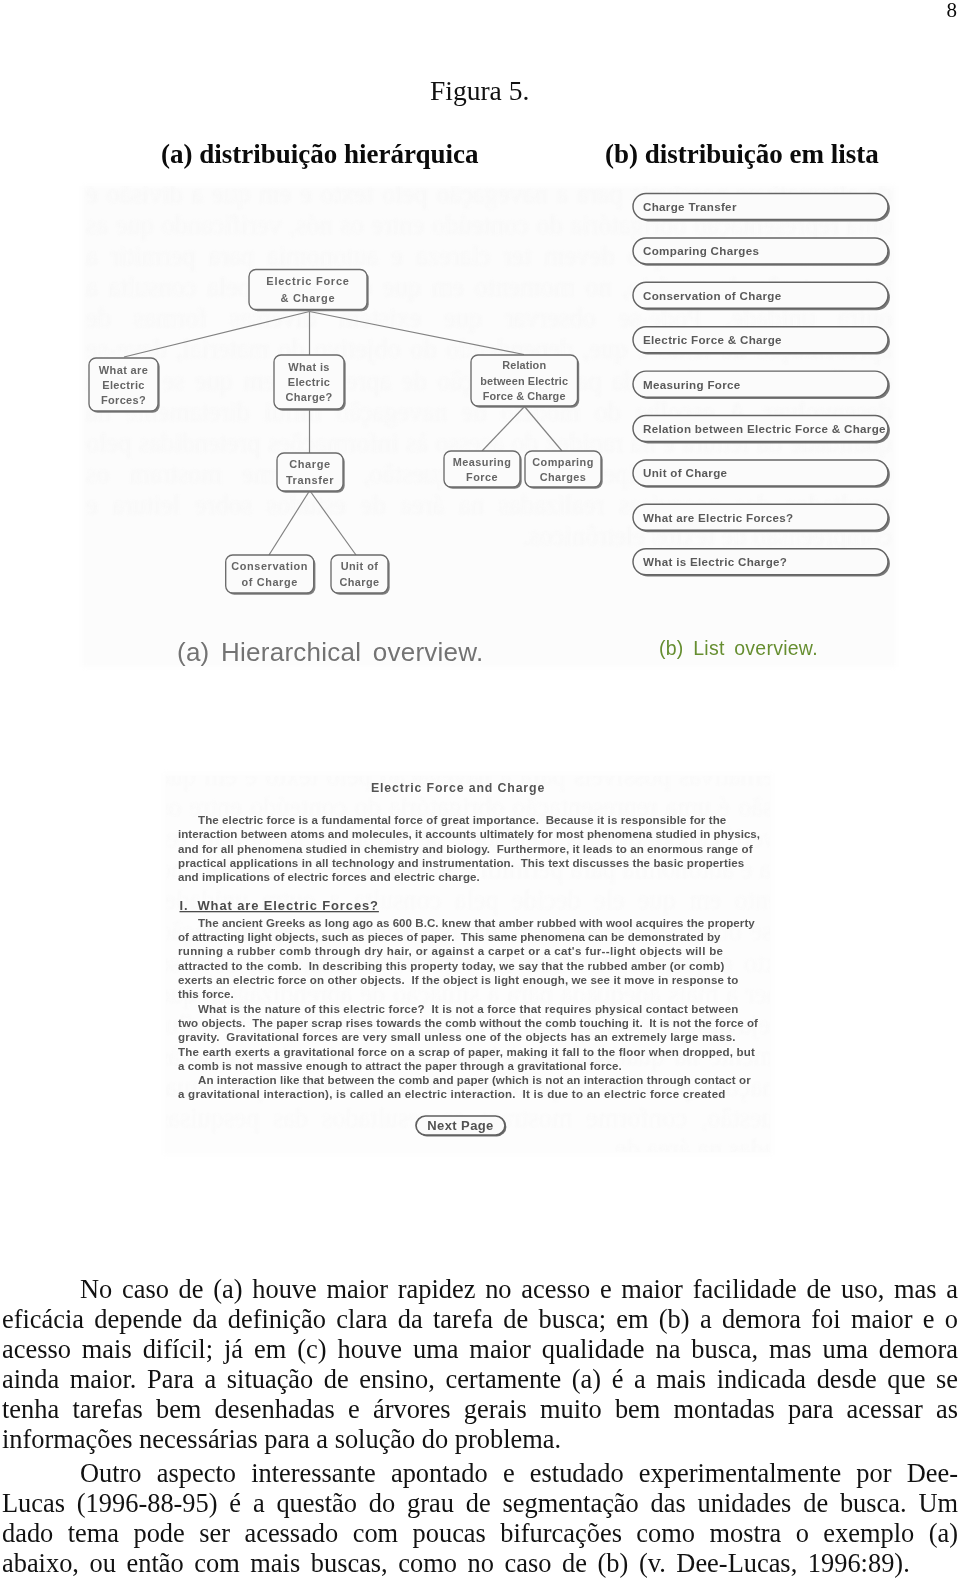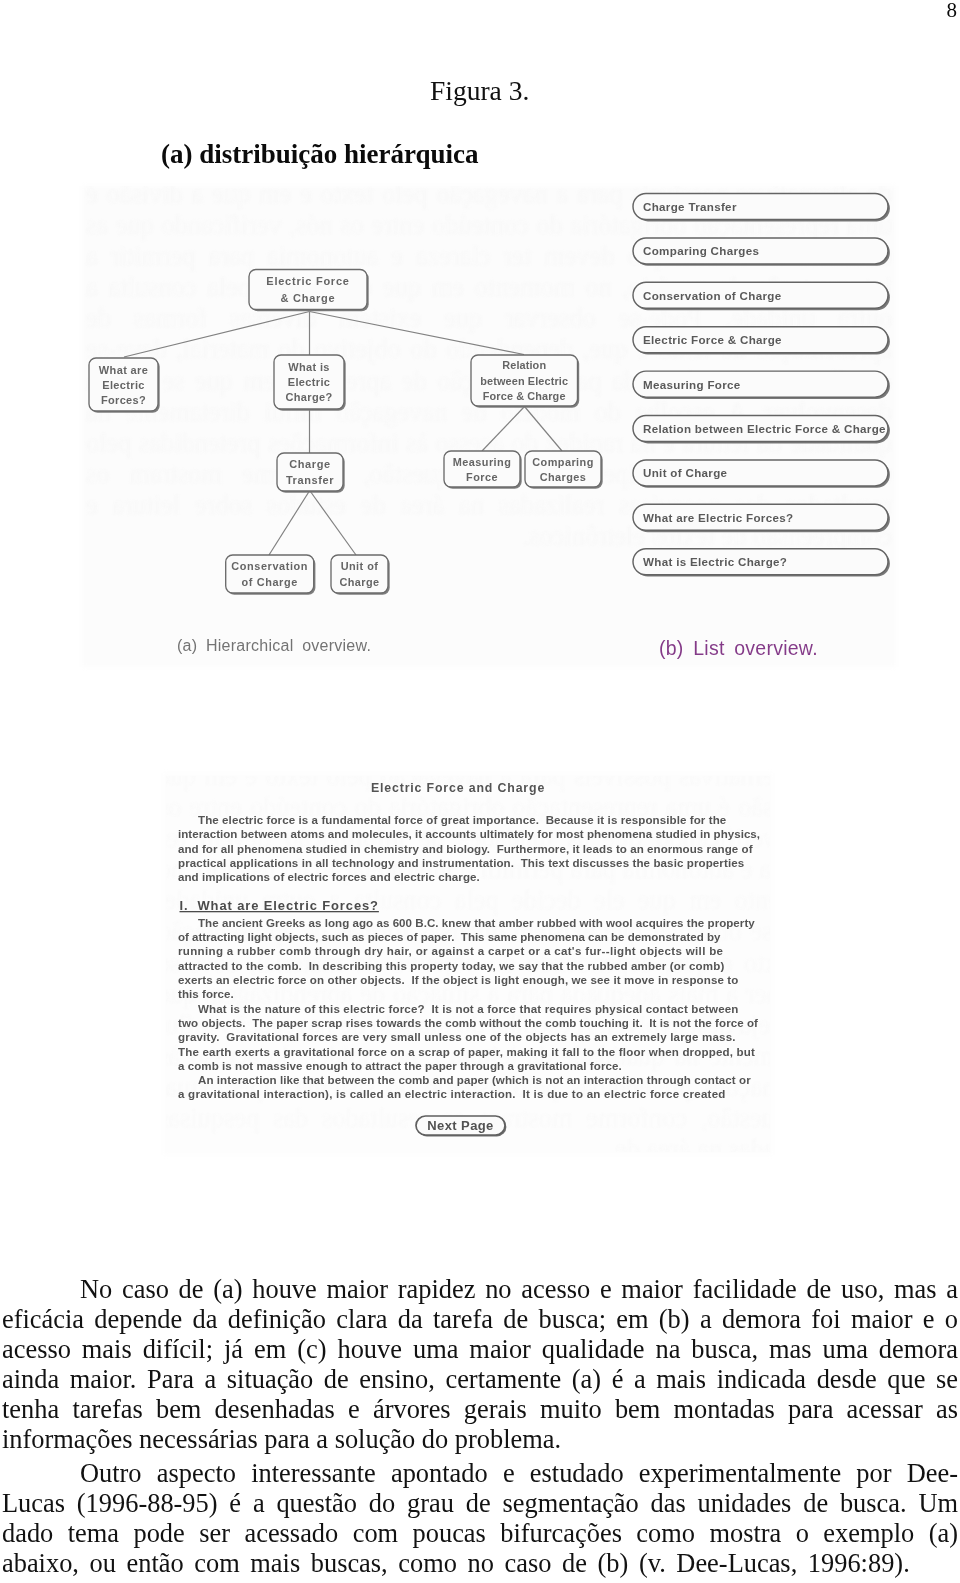--- a/index.html
+++ b/index.html
@@ -17,22 +17,23 @@
   .fsvg{position:absolute;left:0;top:0;pointer-events:none;}
   svg text{font-family:"Liberation Sans",sans-serif;}
   .scanfx{filter:blur(0.45px) opacity(0.86);}
   .scanfx-text{filter:blur(0.55px) opacity(0.88);}
 </style>
 </head>
 <body>
 
 <div class="page">
   <div class="pageno">8</div>
-  <div class="figlabel">Figura 3.</div>
+  <div class="figlabel">Figura 5.</div>
   <div class="cap cap-a">(a) distribuição hierárquica</div>
+  <div class="cap cap-b">(b) distribuição em lista</div>
   <div aria-hidden="true" style="position:absolute;left:0;top:0;width:960px;height:1583px;overflow:hidden;pointer-events:none;">
    <div style="position:absolute;left:82px;top:186px;width:814px;height:481px;background:#fcfcfc;filter:blur(2px);"></div>
    <div style="position:absolute;left:163px;top:773px;width:610px;height:382px;background:#fdfdfd;filter:blur(2px);"></div>
    <div style="position:absolute;left:82px;top:186px;width:812px;height:486px;overflow:hidden;">
         <div style="position:absolute;left:4px;top:-7px;width:806px;font-family:'Liberation Serif',serif;font-size:26.4px;line-height:31.1px;text-align:justify;color:#f8f8f8;transform:scaleX(-1);filter:blur(1.4px);"><span>de alternativas possíveis para a navegação pelo texto e em</span> <span>que a divisão é uma representação obrigatória do conteúdo</span> <span>entre os nós, verificando que as unidades de informação</span> <span>devem ter clareza e autonomia para permitir a interpretação</span> <span>do usuário, no momento em que ele decide pela consulta a</span> <span>outra unidade. Pode-se observar que existem diversas formas</span> <span>de apresentação do texto e que, dependendo do objetivo do</span> <span>material, deve-se escolher a mais adequada para a situação</span> <span>de aprendizagem que se deseja desenvolver. A escolha do</span> <span>modelo de navegação influi diretamente na qualidade da</span> <span>leitura e na rapidez do acesso às informações pretendidas</span> <span>pelo usuário do sistema hipertextual em questão, conforme</span> <span>mostram os resultados das pesquisas realizadas na área de</span> <span>estudos sobre leitura e compreensão de textos eletrônicos.</span> </div>
       </div>
    <div style="position:absolute;left:166px;top:776px;width:604px;height:376px;overflow:hidden;">
         <div style="position:absolute;left:-8px;top:-15px;width:676px;font-family:'Liberation Serif',serif;font-size:26.4px;line-height:31.1px;text-align:justify;color:#fafafa;transform:scaleX(-1);filter:blur(1.3px);"><span>de alternativas possíveis para a navegação pelo texto e em</span> <span>que a divisão é uma representação obrigatória do conteúdo</span> <span>entre os nós, verificando que as unidades de informação</span> <span>devem ter clareza e autonomia para permitir a interpretação</span> <span>do usuário, no momento em que ele decide pela consulta a</span> <span>outra unidade. Pode-se observar que existem diversas formas</span> <span>de apresentação do texto e que, dependendo do objetivo do</span> <span>material, deve-se escolher a mais adequada para a situação</span> <span>de aprendizagem que se deseja desenvolver. A escolha do</span> <span>modelo de navegação influi diretamente na qualidade da</span> <span>leitura e na rapidez do acesso às informações pretendidas</span> <span>pelo usuário do sistema hipertextual em questão, conforme</span> <span>mostram os resultados das pesquisas realizadas na área de</span> </div>
       </div>
   </div>
@@ -99,21 +100,21 @@
      <text x="269.7" y="570.0" font-size="10.9" font-weight="bold" letter-spacing="0.6" fill="#4c4c4c" text-anchor="middle">Conservation</text>
      <text x="269.7" y="586.0" font-size="10.9" font-weight="bold" letter-spacing="0.6" fill="#4c4c4c" text-anchor="middle">of Charge</text>
     </g>
     <g>
      <rect x="332.7" y="556.7" width="57" height="38" rx="7" ry="7" fill="#6a6a6a" stroke="none"></rect>
      <rect x="331" y="555" width="57" height="38" rx="7" ry="7" fill="#fbfbfb" stroke="#535353" stroke-width="1.35"></rect>
      <text x="359.5" y="570.0" font-size="10.9" font-weight="bold" letter-spacing="0.45" fill="#4c4c4c" text-anchor="middle">Unit of</text>
      <text x="359.5" y="586.0" font-size="10.9" font-weight="bold" letter-spacing="0.45" fill="#4c4c4c" text-anchor="middle">Charge</text>
     </g>
    </svg>
-   <div style="position:absolute;left:177px;top:637px;font-family:'Liberation Sans',sans-serif;font-size:16px;color:#5d5d5d;letter-spacing:0.25px;word-spacing:4px;">(a) Hierarchical overview.</div>
+   <div style="position:absolute;left:177px;top:637px;font-family:'Liberation Sans',sans-serif;font-size:26px;color:#5d5d5d;letter-spacing:0.25px;word-spacing:4px;">(a) Hierarchical overview.</div>
   </div>
   <div class="figpanel scanfx" style="position:absolute;left:0;top:0;width:876px;height:700px;">
    <svg class="fsvg" width="960" height="700" viewBox="0 0 960 700" xmlns="http://www.w3.org/2000/svg">
     <g>
      <rect x="634.9" y="195.4" width="255" height="26" rx="13.0" ry="13.0" fill="#646464" stroke="none"></rect>
      <rect x="633" y="193.5" width="255" height="26" rx="13.0" ry="13.0" fill="#fbfbfb" stroke="#4b4b4b" stroke-width="1.45"></rect>
      <text x="643" y="210.9" font-size="11.6" letter-spacing="0.32" font-weight="bold" font-family="Liberation Sans, sans-serif" fill="#3f3f3f">Charge Transfer</text>
     </g>
     <g>
      <rect x="634.9" y="239.8" width="255" height="26" rx="13.0" ry="13.0" fill="#646464" stroke="none"></rect>
@@ -149,21 +150,21 @@
      <rect x="634.9" y="506.2" width="255" height="26" rx="13.0" ry="13.0" fill="#646464" stroke="none"></rect>
      <rect x="633" y="504.3" width="255" height="26" rx="13.0" ry="13.0" fill="#fbfbfb" stroke="#4b4b4b" stroke-width="1.45"></rect>
      <text x="643" y="521.6999999999999" font-size="11.6" letter-spacing="0.32" font-weight="bold" font-family="Liberation Sans, sans-serif" fill="#3f3f3f">What are Electric Forces?</text>
     </g>
     <g>
      <rect x="634.9" y="550.6" width="255" height="26" rx="13.0" ry="13.0" fill="#646464" stroke="none"></rect>
      <rect x="633" y="548.7" width="255" height="26" rx="13.0" ry="13.0" fill="#fbfbfb" stroke="#4b4b4b" stroke-width="1.45"></rect>
      <text x="643" y="566.1" font-size="11.6" letter-spacing="0.32" font-weight="bold" font-family="Liberation Sans, sans-serif" fill="#3f3f3f">What is Electric Charge?</text>
     </g>
    </svg>
-   <div style="position:absolute;left:659px;top:637px;font-family:'Liberation Sans',sans-serif;font-size:19.5px;color:#701a75;letter-spacing:0.25px;word-spacing:4px;">(b) List overview.</div>
+   <div style="position:absolute;left:659px;top:637px;font-family:'Liberation Sans',sans-serif;font-size:19.5px;color:#4d7c0f;letter-spacing:0.25px;word-spacing:4px;">(b) List overview.</div>
   </div>
   <div class="figpanel scanfx-text" style="position:absolute;left:0;top:0;width:828px;height:1200px;">
    <svg class="fsvg" width="960" height="1200" viewBox="0 0 960 1200" xmlns="http://www.w3.org/2000/svg">
     <text x="458" y="792" font-size="12.350000000000001" font-weight="bold" letter-spacing="0.85" fill="#3d3d3d" text-anchor="middle">Electric Force and Charge</text>
     <text x="198" y="824.0" font-size="11.55" font-weight="bold" letter-spacing="0.088" fill="#3d3d3d">The electric force is a fundamental force of great importance.&nbsp; Because it is responsible for the</text>
     <text x="178" y="838.3" font-size="11.55" font-weight="bold" letter-spacing="0.039" fill="#3d3d3d">interaction between atoms and molecules, it accounts ultimately for most phenomena studied in physics,</text>
     <text x="178" y="852.6" font-size="11.55" font-weight="bold" letter-spacing="0.056" fill="#3d3d3d">and for all phenomena studied in chemistry and biology.&nbsp; Furthermore, it leads to an enormous range of</text>
     <text x="178" y="866.9" font-size="11.55" font-weight="bold" letter-spacing="0.103" fill="#3d3d3d">practical applications in all technology and instrumentation.&nbsp; This text discusses the basic properties</text>
     <text x="178" y="881.2" font-size="11.55" font-weight="bold" letter-spacing="0.06" fill="#3d3d3d">and implications of electric forces and electric charge.</text>
     <text x="179.5" y="910" font-size="12.950000000000001" font-weight="bold" letter-spacing="0.9" fill="#333" text-decoration="underline">I.&nbsp; What are Electric Forces?</text>

